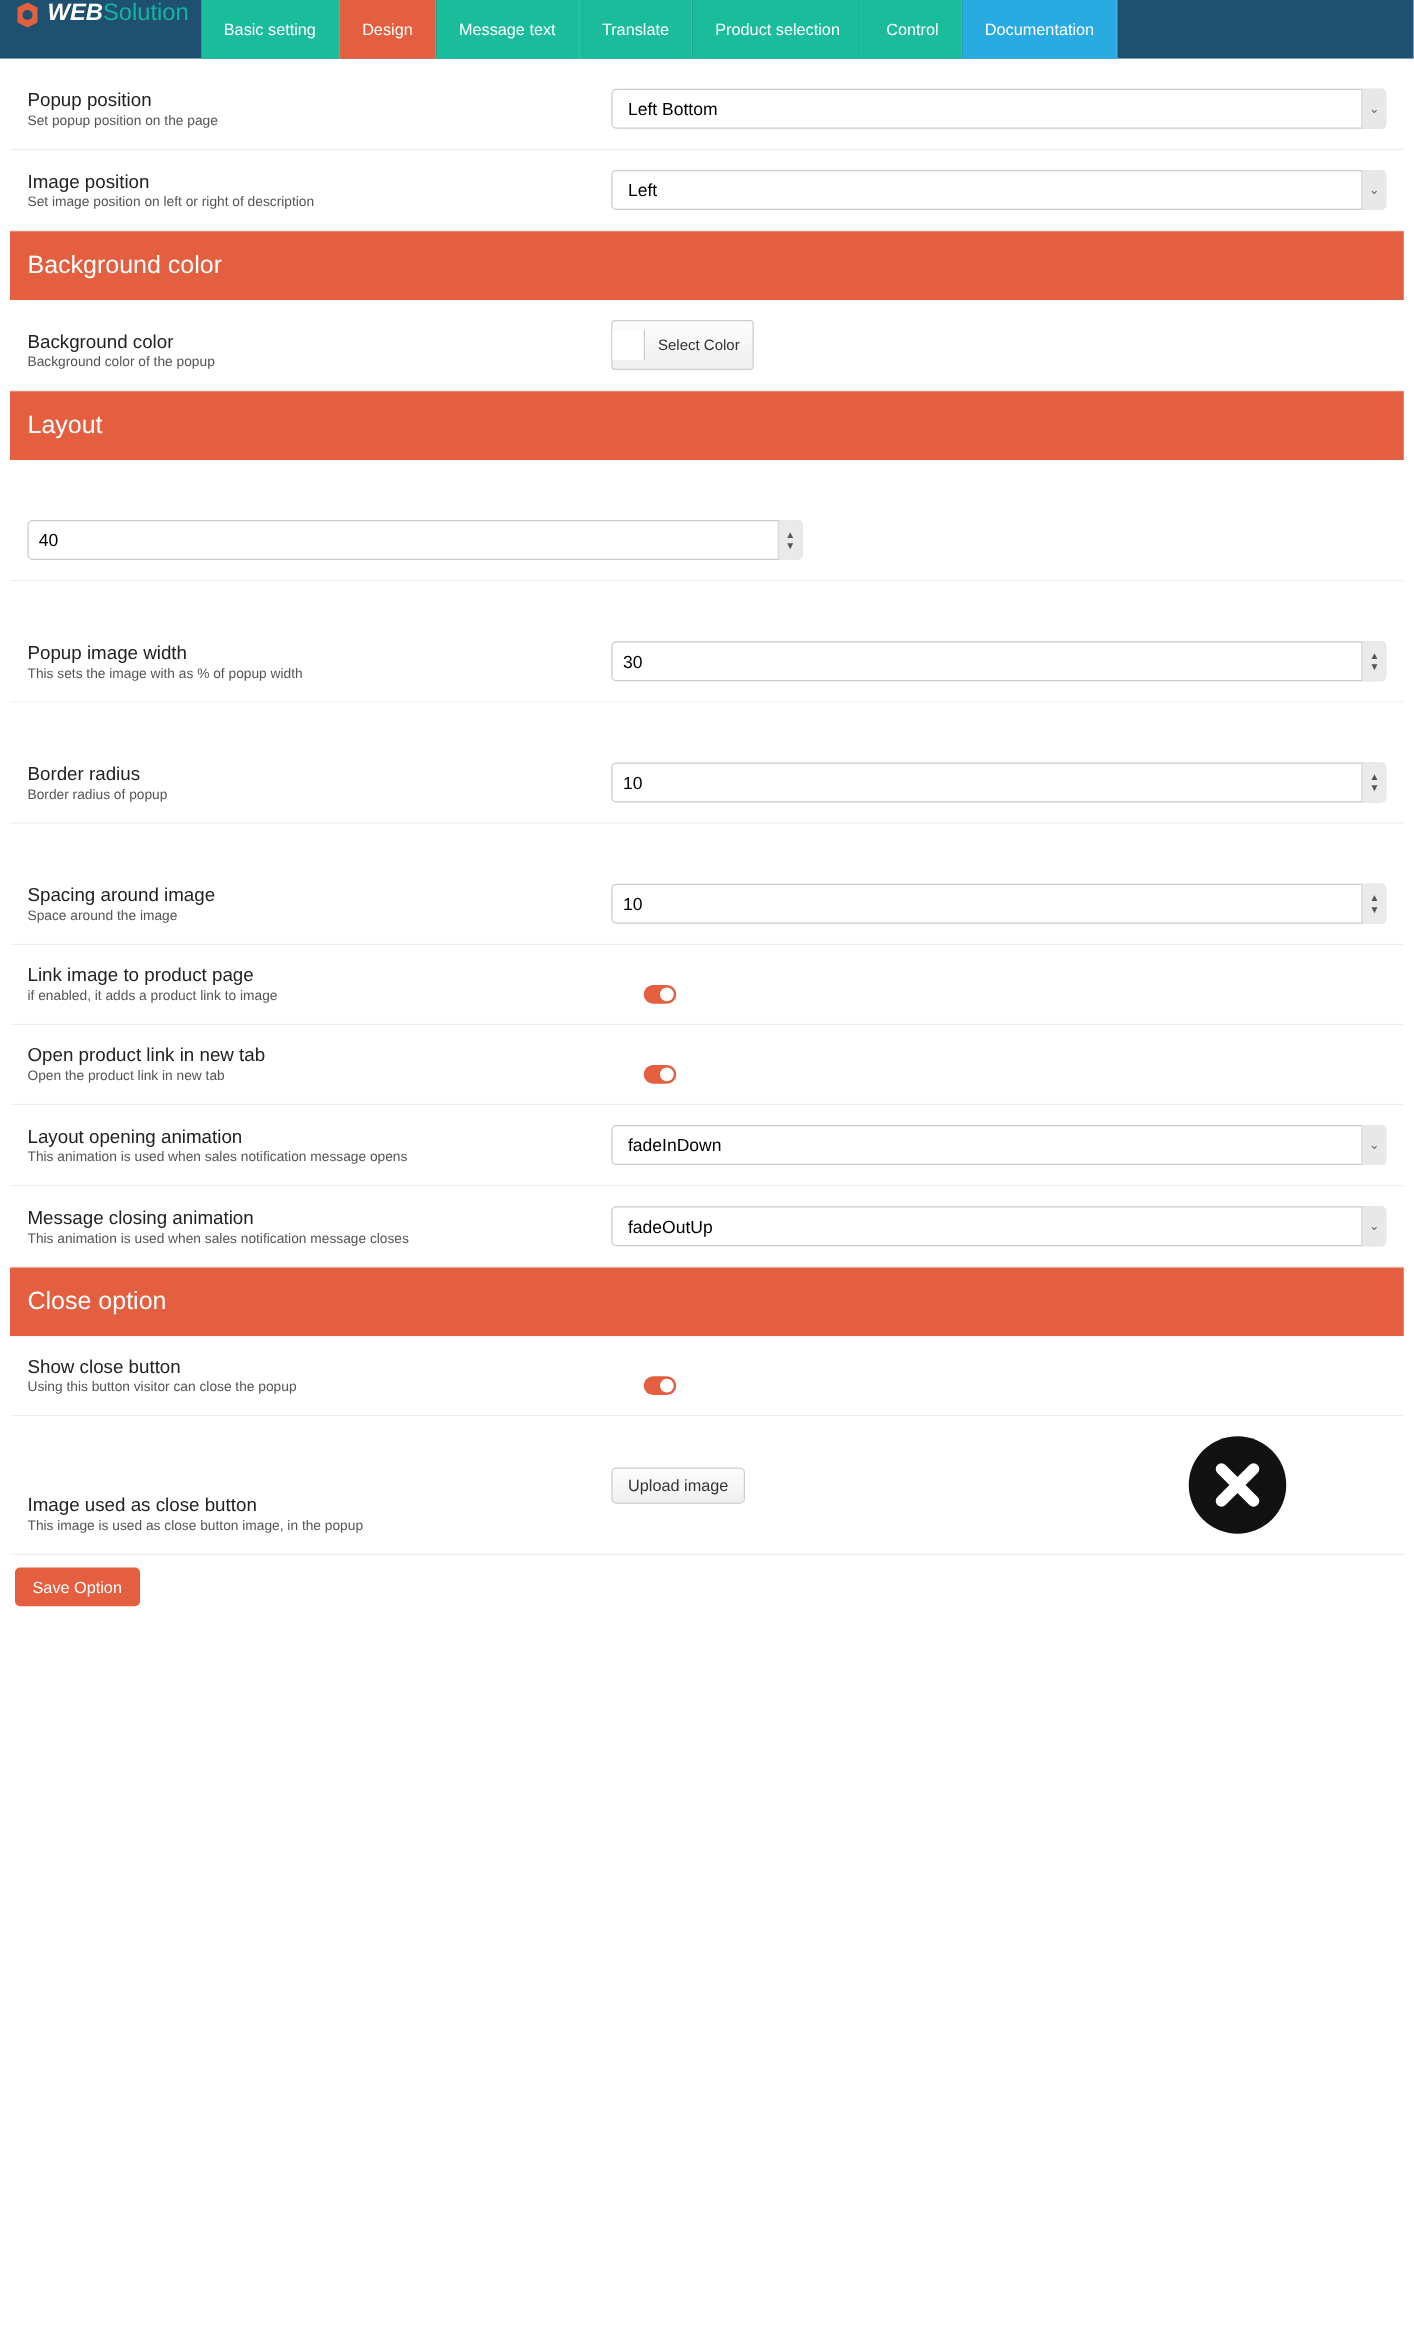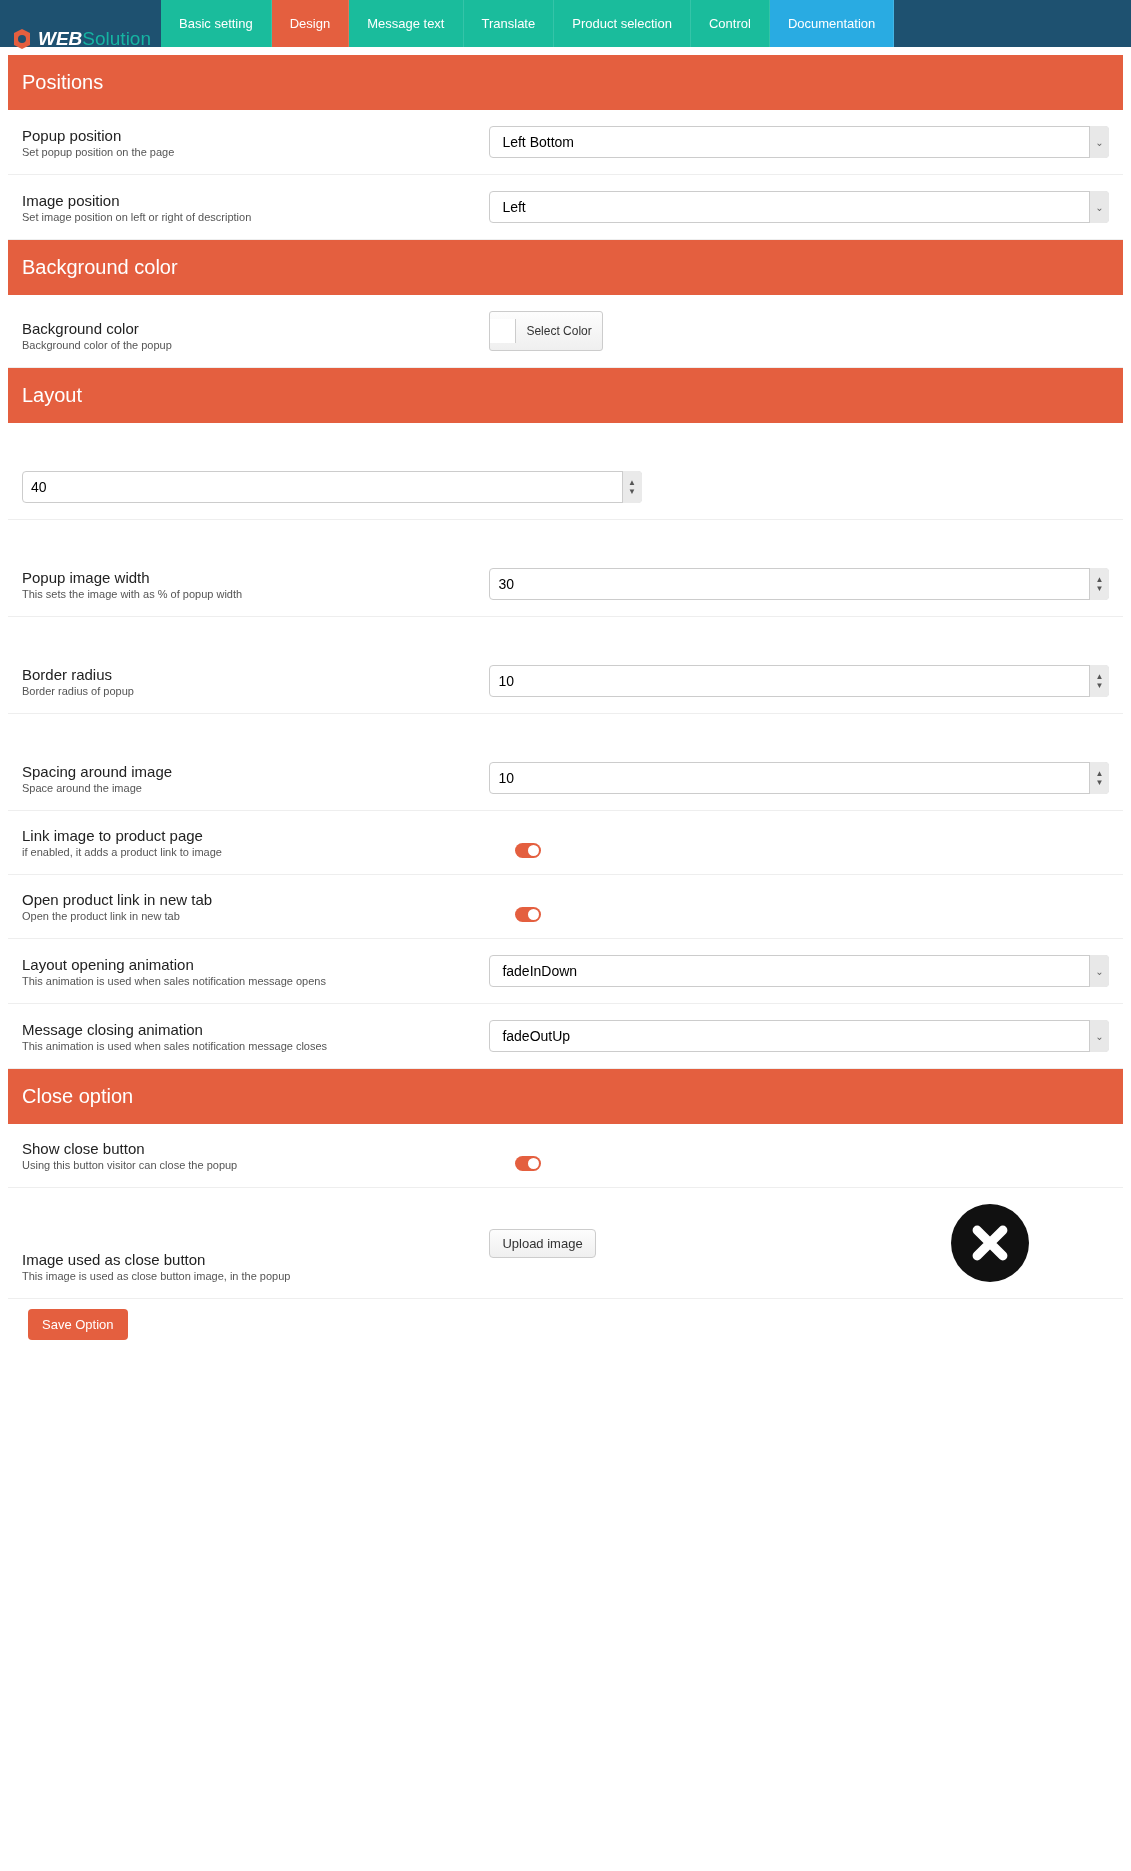--- a/index.html
+++ b/index.html
@@ -1,19 +1,19 @@
 <!DOCTYPE html>
 <html><head>
 <meta charset="utf-8">
 <style>
 * { box-sizing: border-box; margin: 0; padding: 0; }
 body { font-family: "Segoe UI", Arial, sans-serif; background: #fff; font-size: 14px; color: #222; }
 
 .topbar { display: flex; background: #1e5170; height: 47px; }
-.logo { display: flex; align-items: center; padding: 0 10px; color: #fff; font-weight: bold; font-size: 19px; margin-top: 31px; }
+.logo { display: flex; align-items: flex-start; padding: 0 10px; color: #fff; font-weight: bold; font-size: 19px; }
 .logo svg { margin-right: 4px; }
 .logo-text-white { color: #fff; font-weight: 800; font-style: italic; }
 .logo-text-teal { color: #15b4a2; font-weight: 400; }
 .nav { display: flex; }
 .nav-item { display: flex; align-items: center; padding: 0 18px; color: #fff; font-size: 13px; cursor: pointer; border-right: 1px solid rgba(255,255,255,0.12); }
 .nav-item.teal { background: #1abc9c; }
 .nav-item.active { background: #e45f3f; }
 .nav-item.docs { background: #29abe2; }
 
 .content { padding: 8px 8px 20px 8px; background: #fff; }
@@ -38,21 +38,21 @@
 
 .toggle { width: 26px; height: 15px; background: #e45f3f; border-radius: 8px; position: relative; cursor: pointer; margin-left: 26px; }
 .toggle::after { content: ""; position: absolute; right: 2px; top: 2px; width: 11px; height: 11px; background: #fff; border-radius: 50%; }
 
 .upload-btn { border: 1px solid #ccc; background: linear-gradient(#fdfdfd,#efefef); border-radius: 4px; padding: 6px 12px; font-size: 13px; color: #333; cursor: pointer; }
 
 .close-img-row .right { justify-content: space-between; }
 .close-icon-preview { width: 78px; height: 78px; border-radius: 50%; background: #111; display: flex; align-items: center; justify-content: center; margin-right: 80px; }
 .close-icon-preview svg { width: 44px; height: 44px; fill: #fff; }
 
-.save-btn { margin: 10px 20px; background: #e45f3f; color: #fff; border: none; border-radius: 4px; padding: 8px 14px; font-size: 13px; cursor: pointer; }
+.save-btn { margin: 10px 4px; background: #e45f3f; color: #fff; border: none; border-radius: 4px; padding: 8px 14px; font-size: 13px; cursor: pointer; }
 </style>
 </head>
 <body>
 
 <div class="topbar">
   <div class="logo">
     <svg width="24" height="24" viewBox="0 0 24 24">
         <path fill="#e45f3f" d="M12 2 L20 6 L20 18 L12 22 L4 18 L4 6 Z"></path>
         <circle cx="12" cy="12" r="4" fill="#1e5170"></circle>
       </svg>
@@ -65,21 +65,20 @@
     <div class="nav-item teal">Message text</div>
     <div class="nav-item teal">Translate</div>
     <div class="nav-item teal">Product selection</div>
     <div class="nav-item teal">Control</div>
     <div class="nav-item docs">Documentation</div>
   </div>
 </div>
 
 <div class="content">
 
-  <div class="section-head">Positions</div>
 
   <div class="row">
     <div class="left">
       <div class="title">Popup position</div>
       <div class="desc">Set popup position on the page</div>
     </div>
     <div class="right">
       <div class="select-wrap">
         <select class="wide"><option>Left Bottom</option></select>
         <div class="select-arrow">⌄</div>

